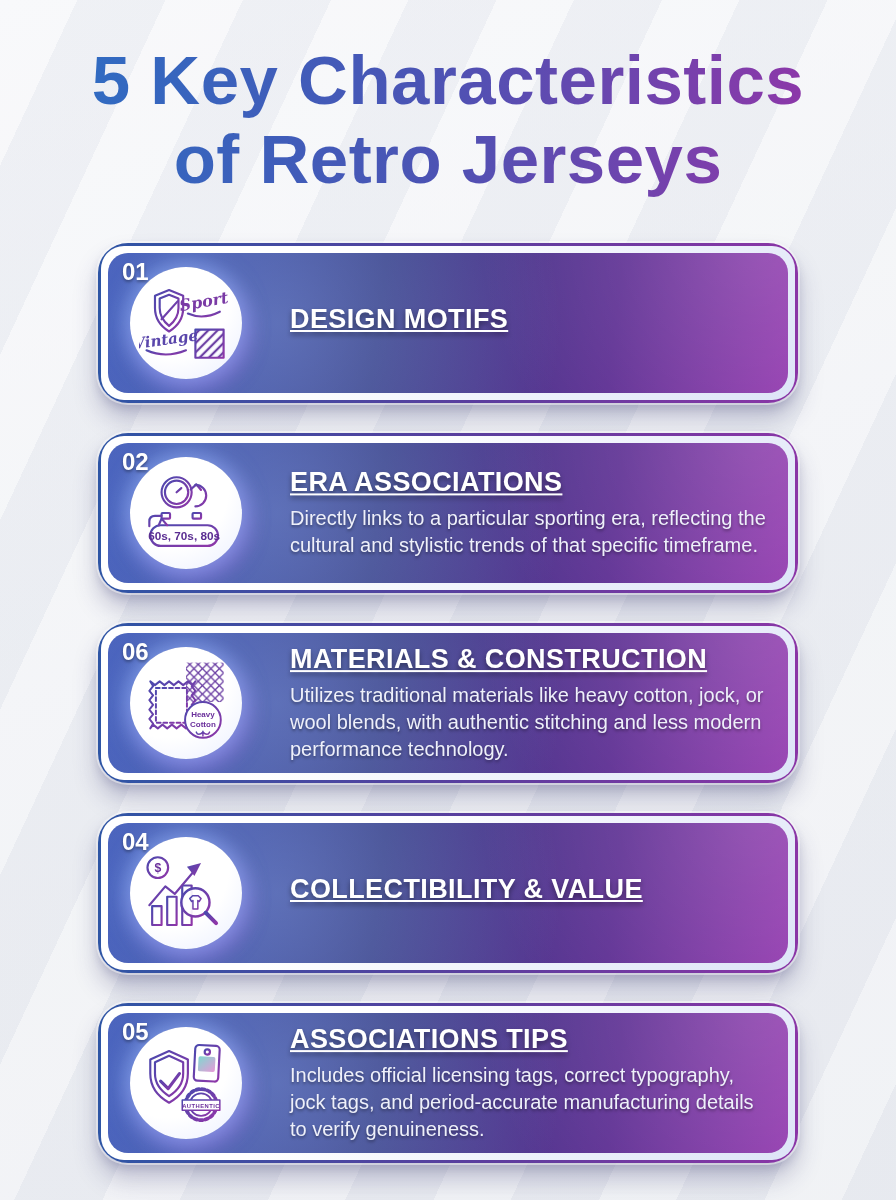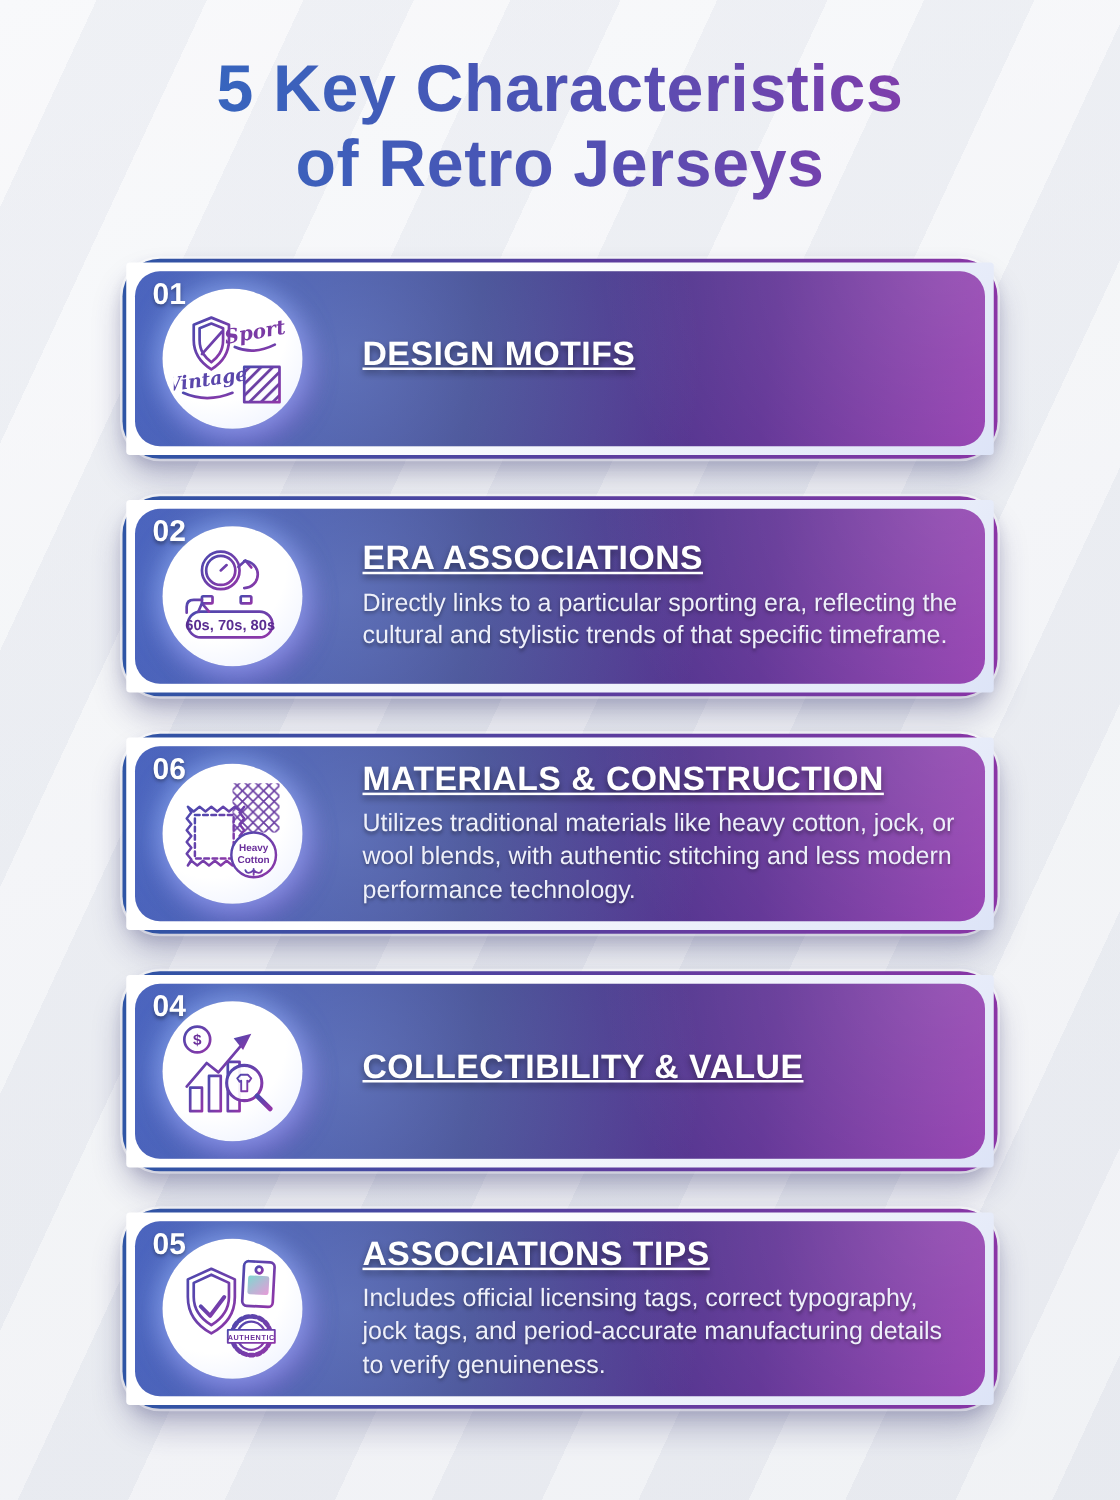--- a/index.html
+++ b/index.html
@@ -13,21 +13,21 @@
     position: relative;
     width: 896px; height: 1200px;
     background:
       repeating-linear-gradient(115deg, rgba(255,255,255,.35) 0 70px, rgba(228,231,238,.35) 70px 150px),
       linear-gradient(160deg, #f5f6f9 0%, #eef0f4 45%, #e9ebf0 100%);
   }
   .title {
     margin: 0;
     padding-top: 42px;
     text-align: center;
-    font-size: 53px;
+    font-size: 69px;
     font-weight: 800;
     line-height: 1.14;
     letter-spacing: 0.5px;
     background: linear-gradient(92deg, #2f6cc2 8%, #4b53b4 48%, #9036a8 92%);
     -webkit-background-clip: text;
     background-clip: text;
     color: transparent;
     text-shadow: 0 0 0 transparent;
   }
   .cards {
@@ -40,21 +40,21 @@
   .card {
     border-radius: 30px;
     padding: 3px;
     background: linear-gradient(90deg, #2e55a5, #5b3d9e 55%, #8a35a6);
     box-shadow:
       0 0 0 2px rgba(255,255,255,.45),
       0 16px 24px rgba(55,55,110,.28),
       0 5px 10px rgba(55,55,110,.18);
   }
   .ring {
-    border-radius: 3px;
+    border-radius: 23px;
     padding: 7px;
     background: linear-gradient(135deg, #ffffff 35%, #dde4f7 100%);
   }
   .inner {
     position: relative;
     height: 140px;
     border-radius: 20px;
     background: linear-gradient(97deg, #3f58b6 0%, #3b4186 40%, #5f3194 74%, #9138ae 100%);
     overflow: hidden;
   }

